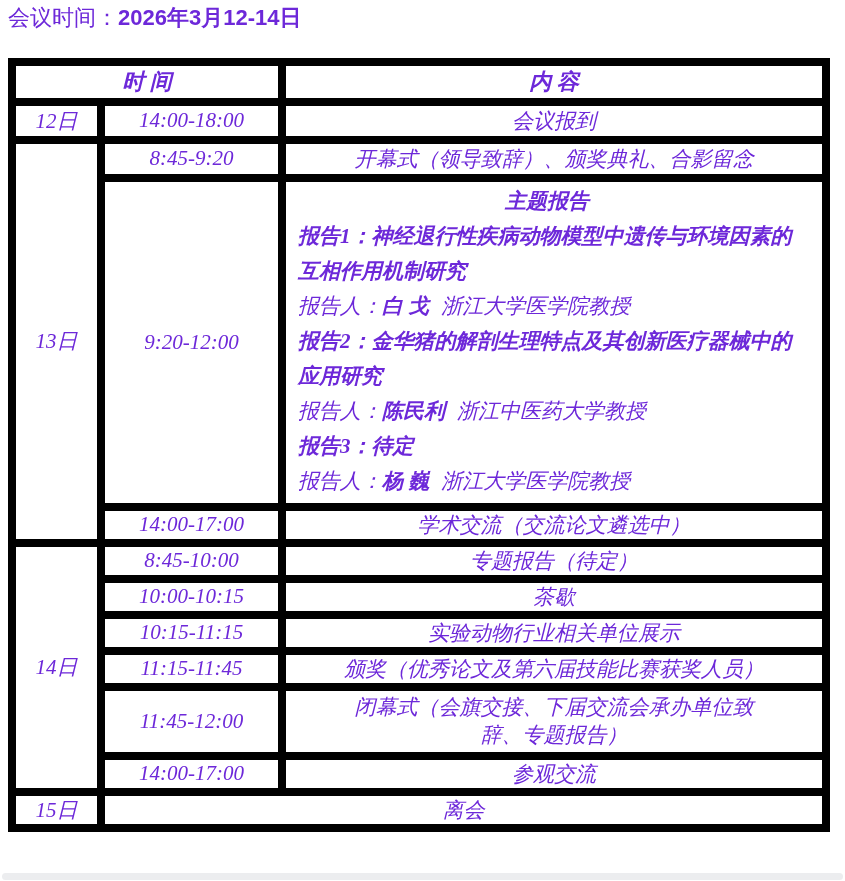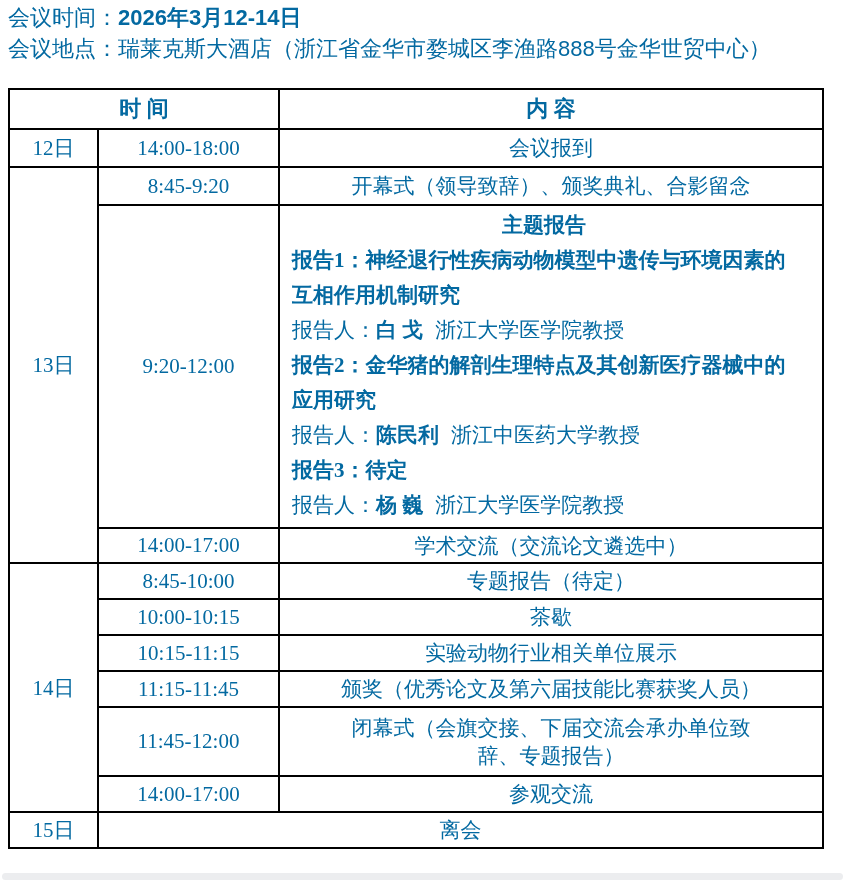--- a/index.html
+++ b/index.html
@@ -6,21 +6,21 @@
     margin: 0;
     padding: 0;
     background: #ffffff;
   }
   .page {
     position: relative;
     width: 845px;
     height: 881px;
     background: #ffffff;
     overflow: hidden;
-    color: #0369a1;
+    color: #6d28d9;
   }
   
   .top-section {
     font-family: "Liberation Sans", "DejaVu Sans", sans-serif;
     padding: 3px 0 0 8px;
   }
   .meta-line {
     font-size: 22px;
     line-height: 30.5px;
     white-space: nowrap;
@@ -28,26 +28,27 @@
   .meta-value-bold { font-weight: bold; }
   
   table.agenda {
     border-collapse: collapse;
     table-layout: fixed;
     width: 814px;
     margin: 24px 0 0 8px;
     font-family: "Liberation Serif", "DejaVu Serif", serif;
   }
   .agenda th, .agenda td {
-    border: 2px solid #000000;
+    border: 8px solid #000000;
     padding: 0;
     text-align: center;
     vertical-align: middle;
     font-size: 21px;
     overflow: hidden;
+    font-style: italic;
   }
   .agenda th {
     font-size: 22px;
     font-weight: bold;
   }
   col.c-day    { width: 89px; }
   col.c-time   { width: 181px; }
   col.c-content{ width: 544px; }
   tr.h-row  { height: 40px; }
   tr.r38    { height: 38px; }
@@ -78,23 +79,20 @@
   }
 </style>
 </head>
 <body>
 
 <div class="page">
 
   <div class="top-section">
     <div class="meta-line">
       <span>会议时间：</span><span class="meta-value-bold">2026年3月12-14日</span>
-    </div>
-    <div class="meta-line">
-      <span>会议地点：</span><span>瑞莱克斯大酒店（浙江省金华市婺城区李渔路888号金华世贸中心）</span>
     </div>
   </div>
 
   <table class="agenda">
     <colgroup>
         <col class="c-day">
         <col class="c-time">
         <col class="c-content">
       </colgroup>
 

